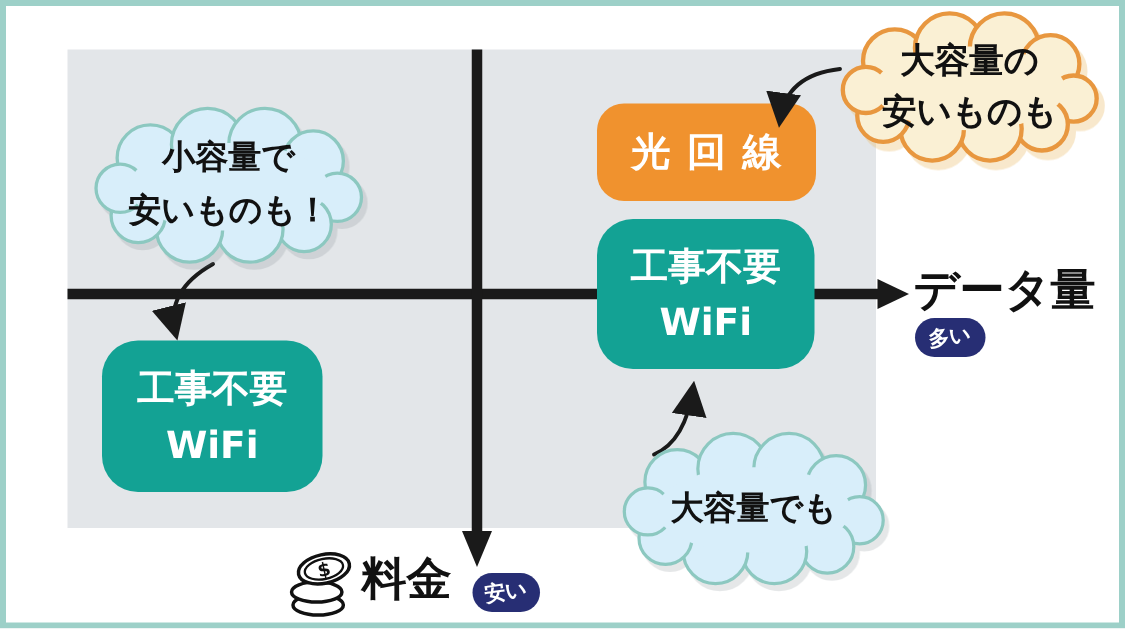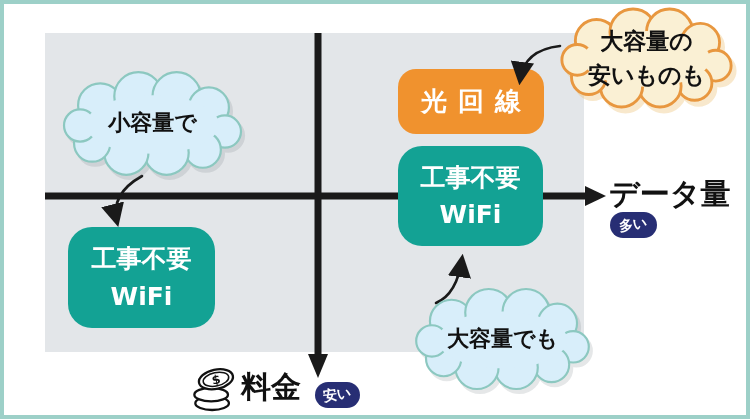--- a/index.html
+++ b/index.html
@@ -120,20 +120,21 @@
       <circle class="bump" cx="162" cy="60" r="16"></circle>
         <circle class="bump" cx="140" cy="78" r="18"></circle>
       <circle class="bump" cx="104" cy="81" r="22"></circle>
         <circle class="bump" cx="64" cy="81" r="22"></circle>
       <circle class="bump" cx="30" cy="72" r="18"></circle>
         <circle class="bump" cx="18" cy="54" r="16"></circle>
       <ellipse class="core" cx="90" cy="53" rx="66" ry="29"></ellipse>
     </svg>
     <div class="cloud-text">
       <span>小容量で</span>
+      <span>安いものも！</span>
     </div>
   </div>
 
   <div class="cloud cream" id="cloud-plan" style="--cloud-fill: #FAF0D4; --cloud-border: #E8973F;">
     <svg viewBox="0 0 180 104">
       <circle class="bump" cx="38" cy="34" r="22"></circle>
         <circle class="bump" cx="76" cy="25" r="24"></circle>
       <circle class="bump" cx="114" cy="25" r="24"></circle>
         <circle class="bump" cx="146" cy="36" r="20"></circle>
       <circle class="bump" cx="162" cy="60" r="16"></circle>

